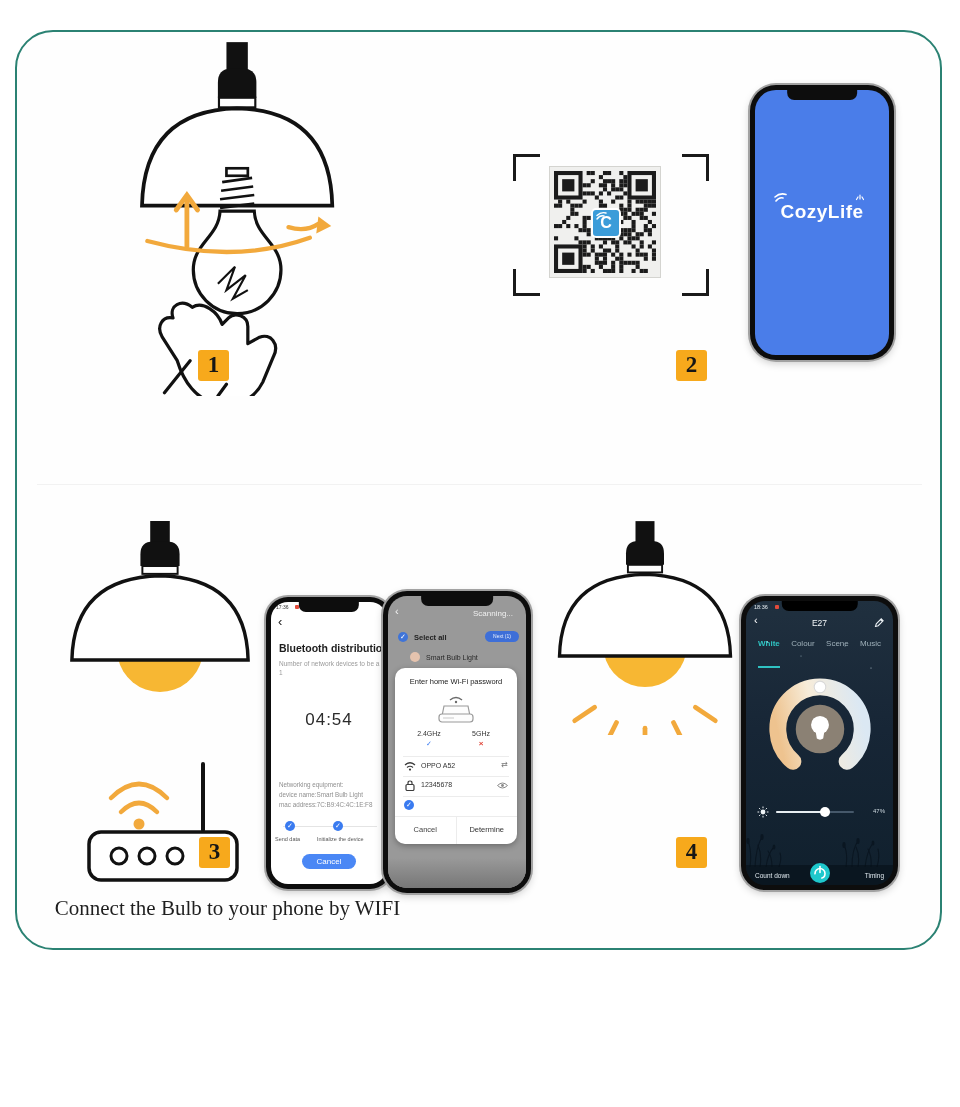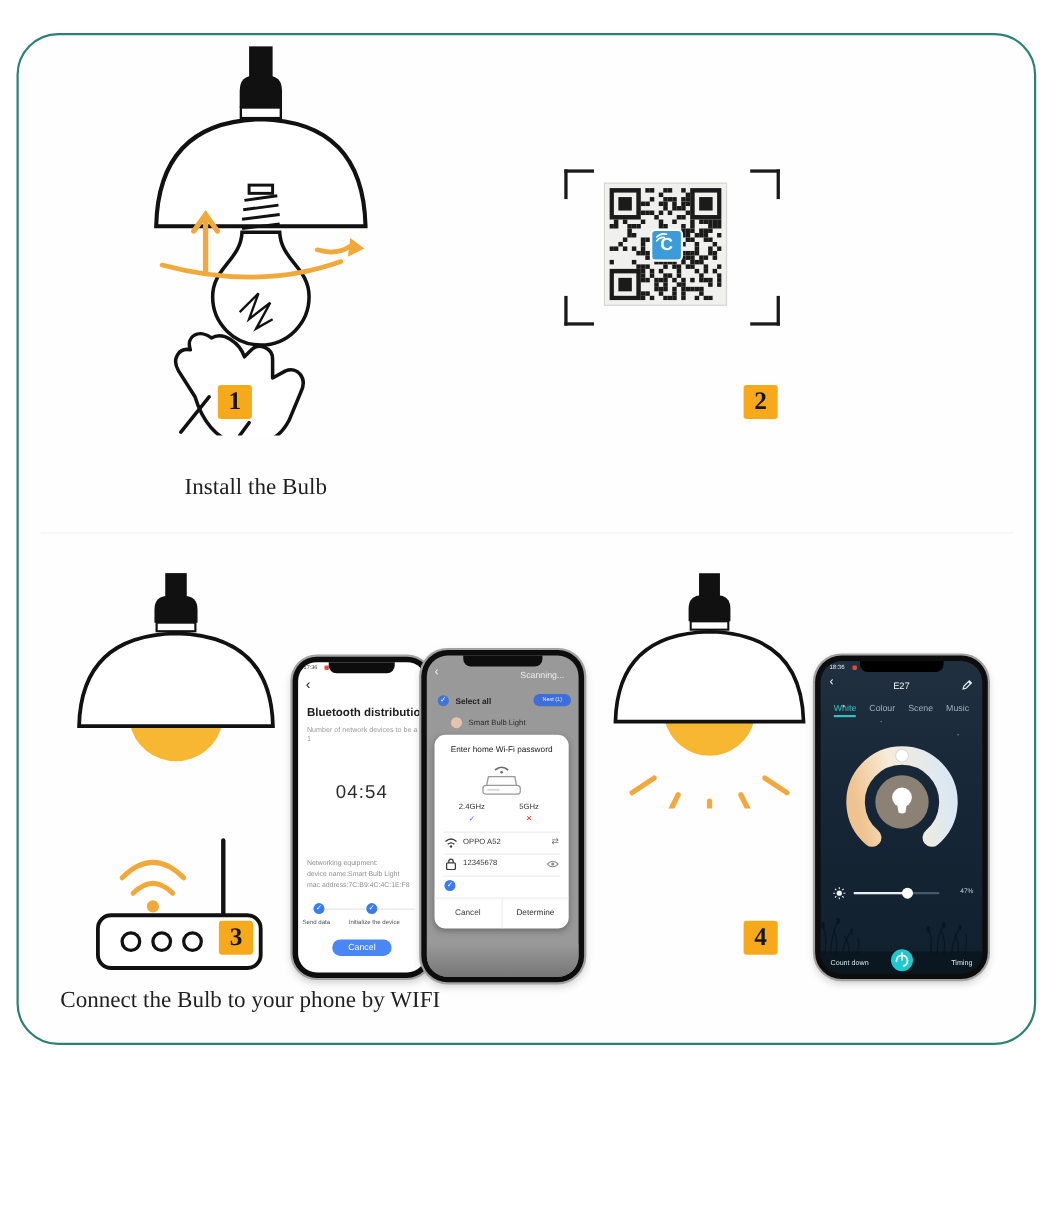--- a/index.html
+++ b/index.html
@@ -24,21 +24,21 @@
        font-size:7px;line-height:10px;text-align:center;}
   .hairline{position:absolute;left:8px;right:8px;height:1px;background:#ececec;}
   
   .corner{position:absolute;width:24px;height:24px;}
   .corner.tl{border-left:3px solid #1a1a1a;border-top:3px solid #1a1a1a;}
   .corner.tr{border-right:3px solid #1a1a1a;border-top:3px solid #1a1a1a;}
   .corner.bl{border-left:3px solid #1a1a1a;border-bottom:3px solid #1a1a1a;}
   .corner.br{border-right:3px solid #1a1a1a;border-bottom:3px solid #1a1a1a;}
   .dlg-btn{flex:1;text-align:center;font-size:7.5px;color:#444;line-height:26px;}
   .tab{font-size:8px;color:#9fb0ba;}
-  .tab.active{color:#2fc2c2;border-bottom:2px solid #2fc2c2;padding-bottom:2px;}
+  .tab.active{color:#2fc2c2;border-bottom:2px solid #2fc2c2;padding-bottom:18px;font-weight:bold;}
 </style>
 </head>
 <body>
 
 <div id="canvas">
   <div id="panel">
     <div class="seam"></div>
   </div>
 
   <svg class="abs" style="left:128px;top:40px;" width="214" height="356" viewBox="0 0 200 333">
@@ -69,21 +69,20 @@
     <polygon points="178,165 190,174 176,181" fill="#F2A93C"></polygon>
 
     <path d="M84,228 L100,212 L92,234 L110,220 L98,242 L112,234" fill="none" stroke="#111" stroke-width="2"></path>
 
     <path d="M60,250 C50,242 38,248 42,260 C32,258 26,268 32,278 L46,300 C52,320 64,336 82,340
              C102,344 118,336 126,320 L136,296 C142,284 133,274 123,278 L112,284 L112,268
              C112,258 100,254 94,260 L88,266 C84,254 70,244 60,250 Z" fill="#fff" stroke="#111" stroke-width="3" stroke-linejoin="round"></path>
     <path d="M34,330 L58,300 M84,333 L92,322" fill="none" stroke="#111" stroke-width="3" stroke-linecap="round"></path>
   </svg>
   <div class="badge" style="left:198px;top:350px;">1</div>
-  <div class="caption" style="left:40px;top:430px;width:385px;">Install the Bulb</div>
 
   <div class="abs" style="left:513px;top:154px;width:196px;height:142px;">
     <div class="corner tl" style="left:0;top:0;"></div>
     <div class="corner tr" style="right:0;top:0;"></div>
     <div class="corner bl" style="left:0;bottom:0;"></div>
     <div class="corner br" style="right:0;bottom:0;"></div>
   </div>
   <div class="abs" style="left:549px;top:166px;width:112px;height:112px;background:#f0f0ee;border:1px solid #d4d4d0;padding:4px;box-sizing:border-box;">
     <svg id="qr-grid" width="102" height="102" viewBox="0 0 100 100" style="display:block;">
         <rect x="32" y="0" width="4" height="4" fill="#1b1b1b"></rect>
@@ -284,20 +283,41 @@
       <svg class="abs" style="left:2px;top:1px;" width="12" height="9" viewBox="0 0 12 9">
         <g stroke="#fff" stroke-width="1.4" fill="none" stroke-linecap="round">
           <path d="M2,8 Q5,4 9,5"></path>
             <path d="M2,4.5 Q6,0.5 11,2"></path>
         </g>
       </svg>
       <div class="abs" style="left:0;top:4px;width:100%;text-align:center;color:#fff;font-weight:700;font-size:16px;">C</div>
     </div>
   </div>
 
+  <div class="phone" style="left:750px;top:85px;width:134px;height:265px;border-radius:26px;">
+    <div class="screen" style="background:#4a7de9;border-radius:21px;">
+      <div class="notch"></div>
+      <div class="abs" style="left:0;top:42%;width:100%;text-align:center;">
+        <span style="color:#fff;font-weight:700;font-size:19px;letter-spacing:0.5px;">CozyLife</span>
+        <svg class="abs" style="left:18px;top:-9px;" width="14" height="10" viewBox="0 0 14 10">
+          <g stroke="#fff" stroke-width="1.6" fill="none" stroke-linecap="round">
+            <path d="M3,9 Q6,5 10,6"></path>
+              <path d="M2,5 Q7,0.5 13,2.5"></path>
+          </g>
+        </svg>
+        <svg class="abs" style="right:24px;top:-8px;" width="10" height="8" viewBox="0 0 10 8">
+          <g stroke="#fff" stroke-width="1.2" stroke-linecap="round">
+            <path d="M5,6 L5,2"></path>
+              <path d="M1.5,6.5 L3,4"></path>
+              <path d="M8.5,6.5 L7,4"></path>
+          </g>
+        </svg>
+      </div>
+    </div>
+  </div>
   <div class="badge" style="left:676px;top:350px;">2</div>
 
   <svg class="abs" style="left:62px;top:521px;" width="196" height="186" viewBox="0 0 200 190">
     <rect x="90" y="0" width="20" height="24" fill="#111"></rect>
     <path d="M80,46 L80,34 Q80,21 93,21 L107,21 Q120,21 120,34 L120,46 Z" fill="#111"></path>
     <rect x="82" y="46" width="36" height="8" fill="#fff" stroke="#111" stroke-width="2"></rect>
     <path d="M57,140 A44,44 0 0,0 143,140 Z" fill="#F7B733"></path>
     <path d="M10,142 Q12,58 100,56 Q188,58 190,142 Z" fill="#fff" stroke="#111" stroke-width="3.5"></path>
   </svg>
 

